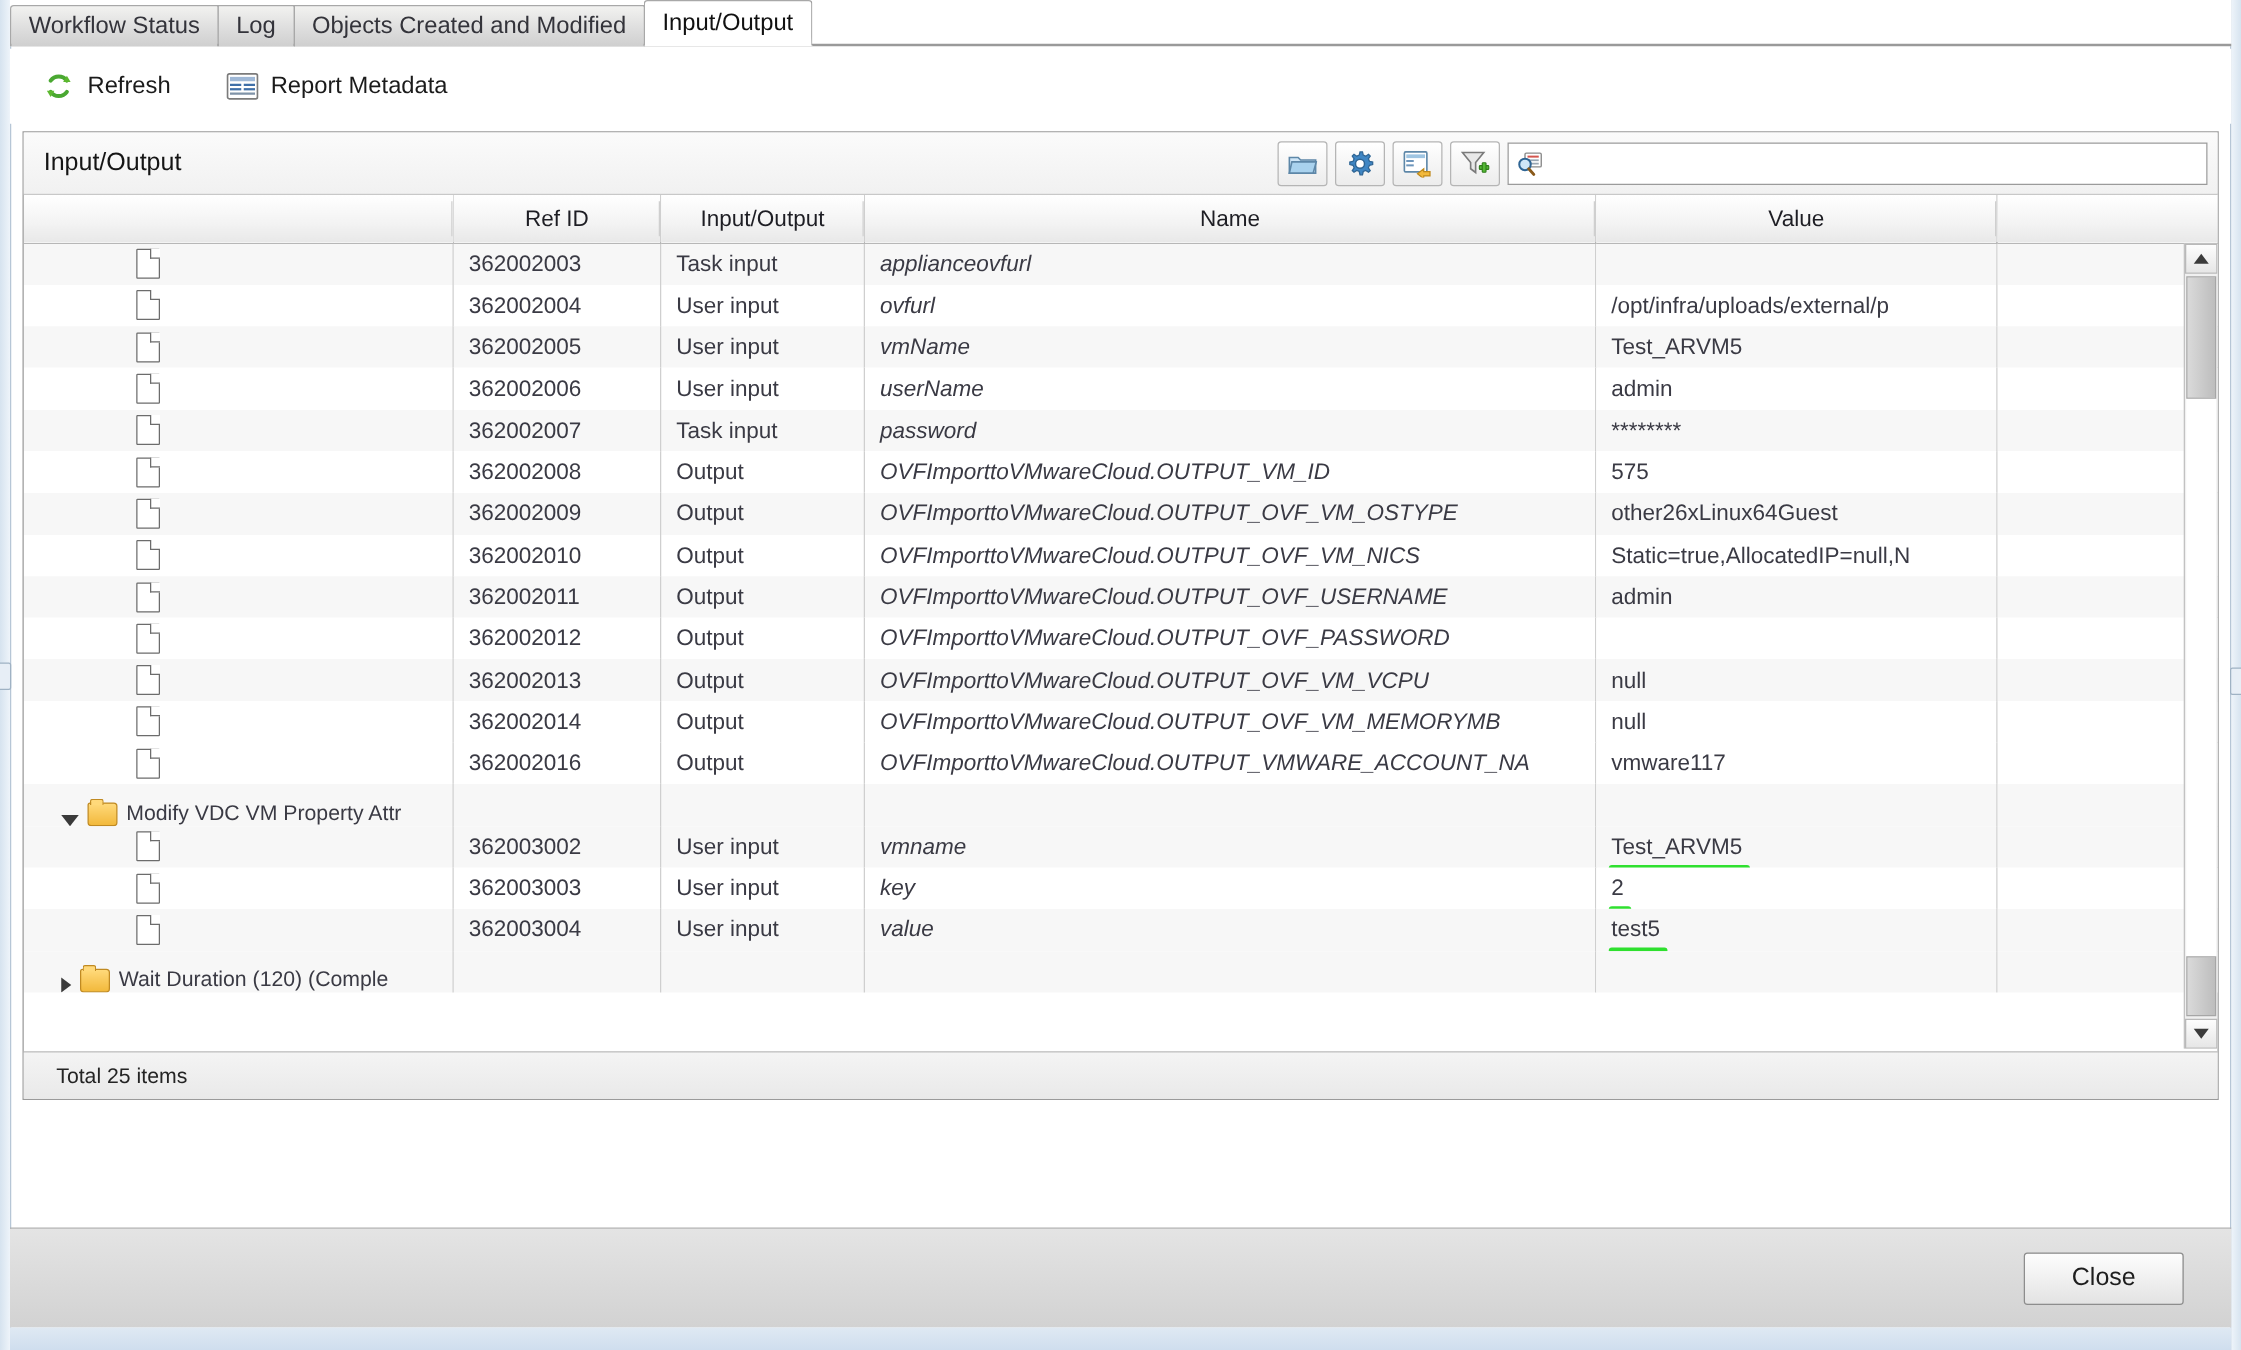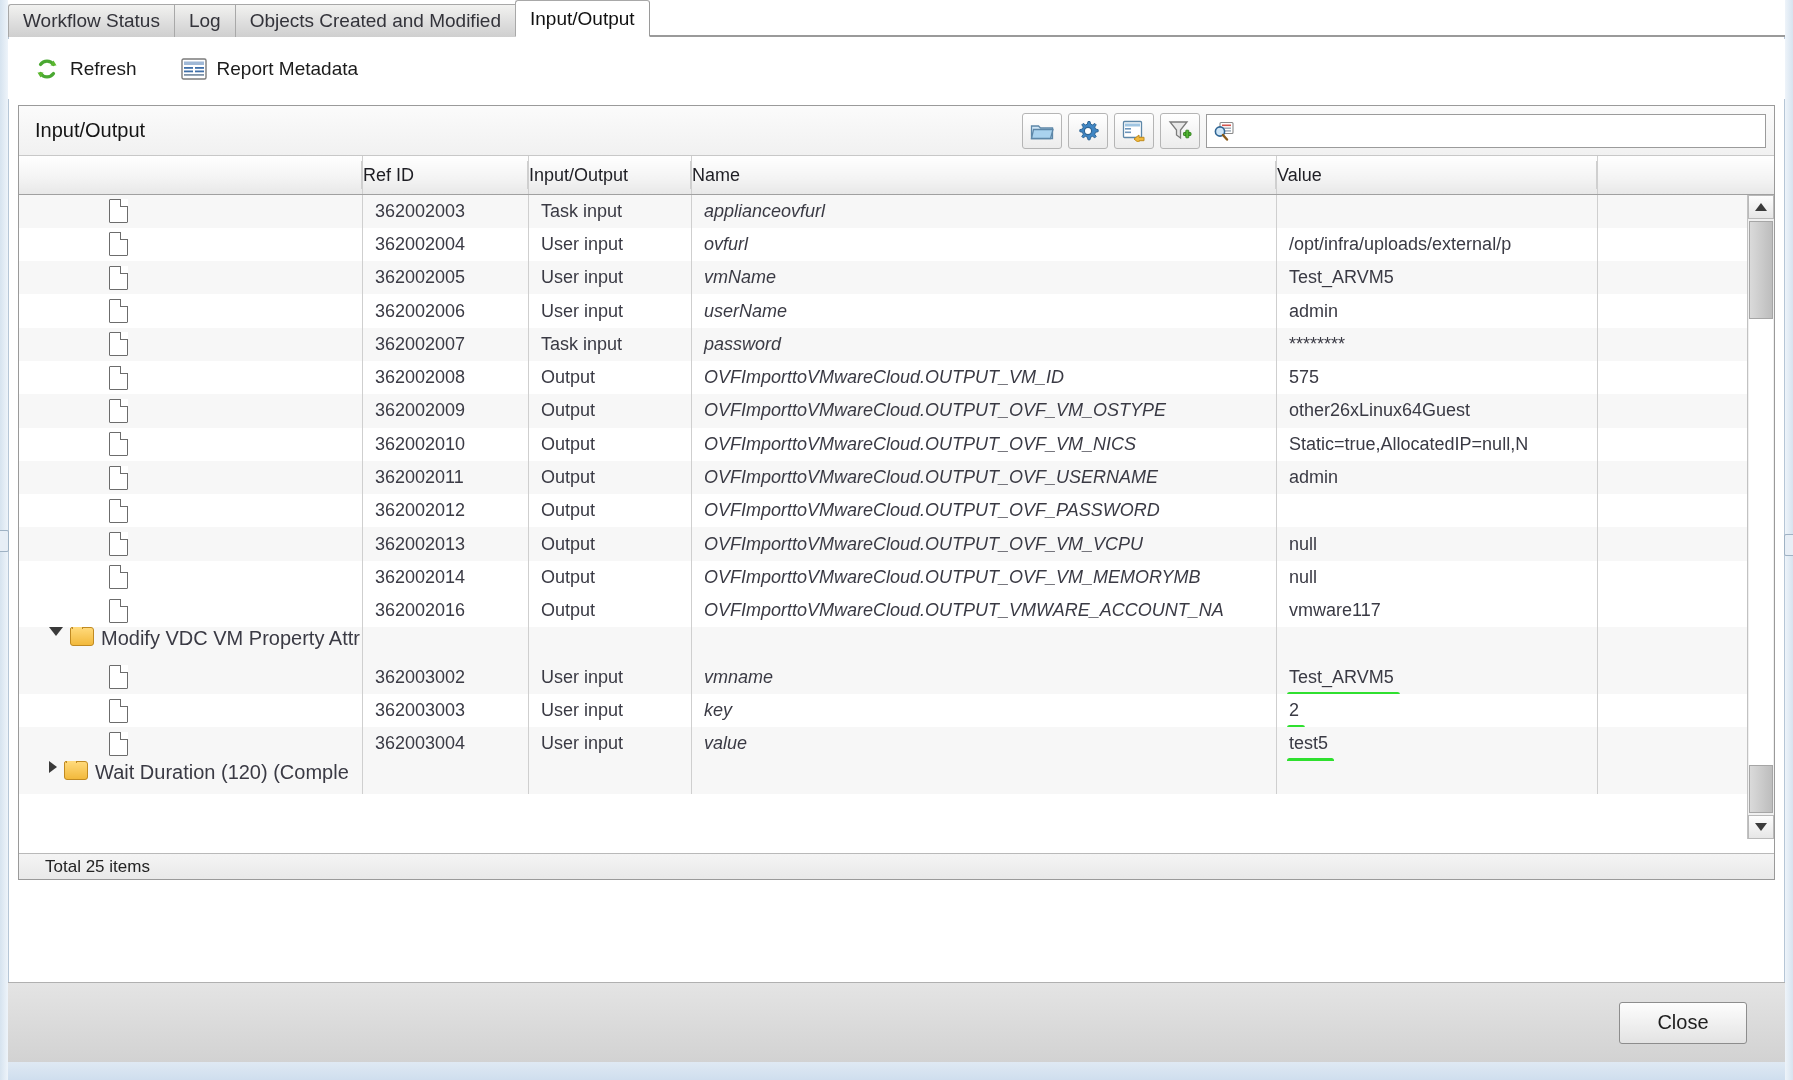--- a/index.html
+++ b/index.html
@@ -184,21 +184,21 @@
     width: 1755px;
   }
   table.grid th {
     height: 38px;
     background: linear-gradient(to bottom, #ffffff 0%, #f3f3f3 60%, #e8e8e8 100%);
     border-bottom: 1px solid #a0a0a0;
     border-right: 1px solid #cfcfcf;
     font-size: 18px;
     font-weight: normal;
     color: #1e1e24;
-    text-align: left;
+    text-align: center;
     padding: 0;
     position: relative;
   }
   table.grid td {
     height: 33.3px;
     border-right: 1px solid #cfcfcf;
     font-size: 18px;
     color: #3a3a44;
     padding: 0 0 0 12px;
     white-space: nowrap;
@@ -243,23 +243,23 @@
     position: absolute; right: -1px; top: -1px;
     width: 7px; height: 7px;
     background: #ffffff;
     border-left: 1.4px solid #6c6c6c;
     border-bottom: 1.4px solid #6c6c6c;
     transform: translate(0,0);
   }
 
   
   .group-cell {
-    display: flex; align-items: flex-start; height: 100%;
+    display: flex; align-items: flex-end; height: 100%;
     padding-left: 18px; gap: 7px;
-    color: #3a3a44; font-size: 20px;
+    color: #3a3a44; font-size: 17px;
   }
   .twisty {
     width: 0; height: 0; flex: none;
     border-left: 8px solid #3a3a3a;
     border-top: 6px solid transparent;
     border-bottom: 6px solid transparent;
     cursor: pointer;
   }
   .twisty.open {
     border-left: 7px solid transparent;
@@ -337,21 +337,21 @@
     top: auto; bottom: 26px; height: 48px;
   }
   .vs-track {
     position: absolute; left: 1px; top: 124px; right: 1px; bottom: 74px;
     background: #ffffff;
   }
 
   
   .statusbar {
     position: absolute; left: 0; right: 0; bottom: 0;
-    height: 26px;
+    height: 38px;
     background: linear-gradient(to bottom, #f4f4f4, #e9e9e9);
     border-top: 1px solid #b9b9b9;
     display: flex; align-items: center;
     padding-left: 26px;
     font-size: 17px; color: #242424;
     box-sizing: border-box;
   }
 
   
   .footer {

